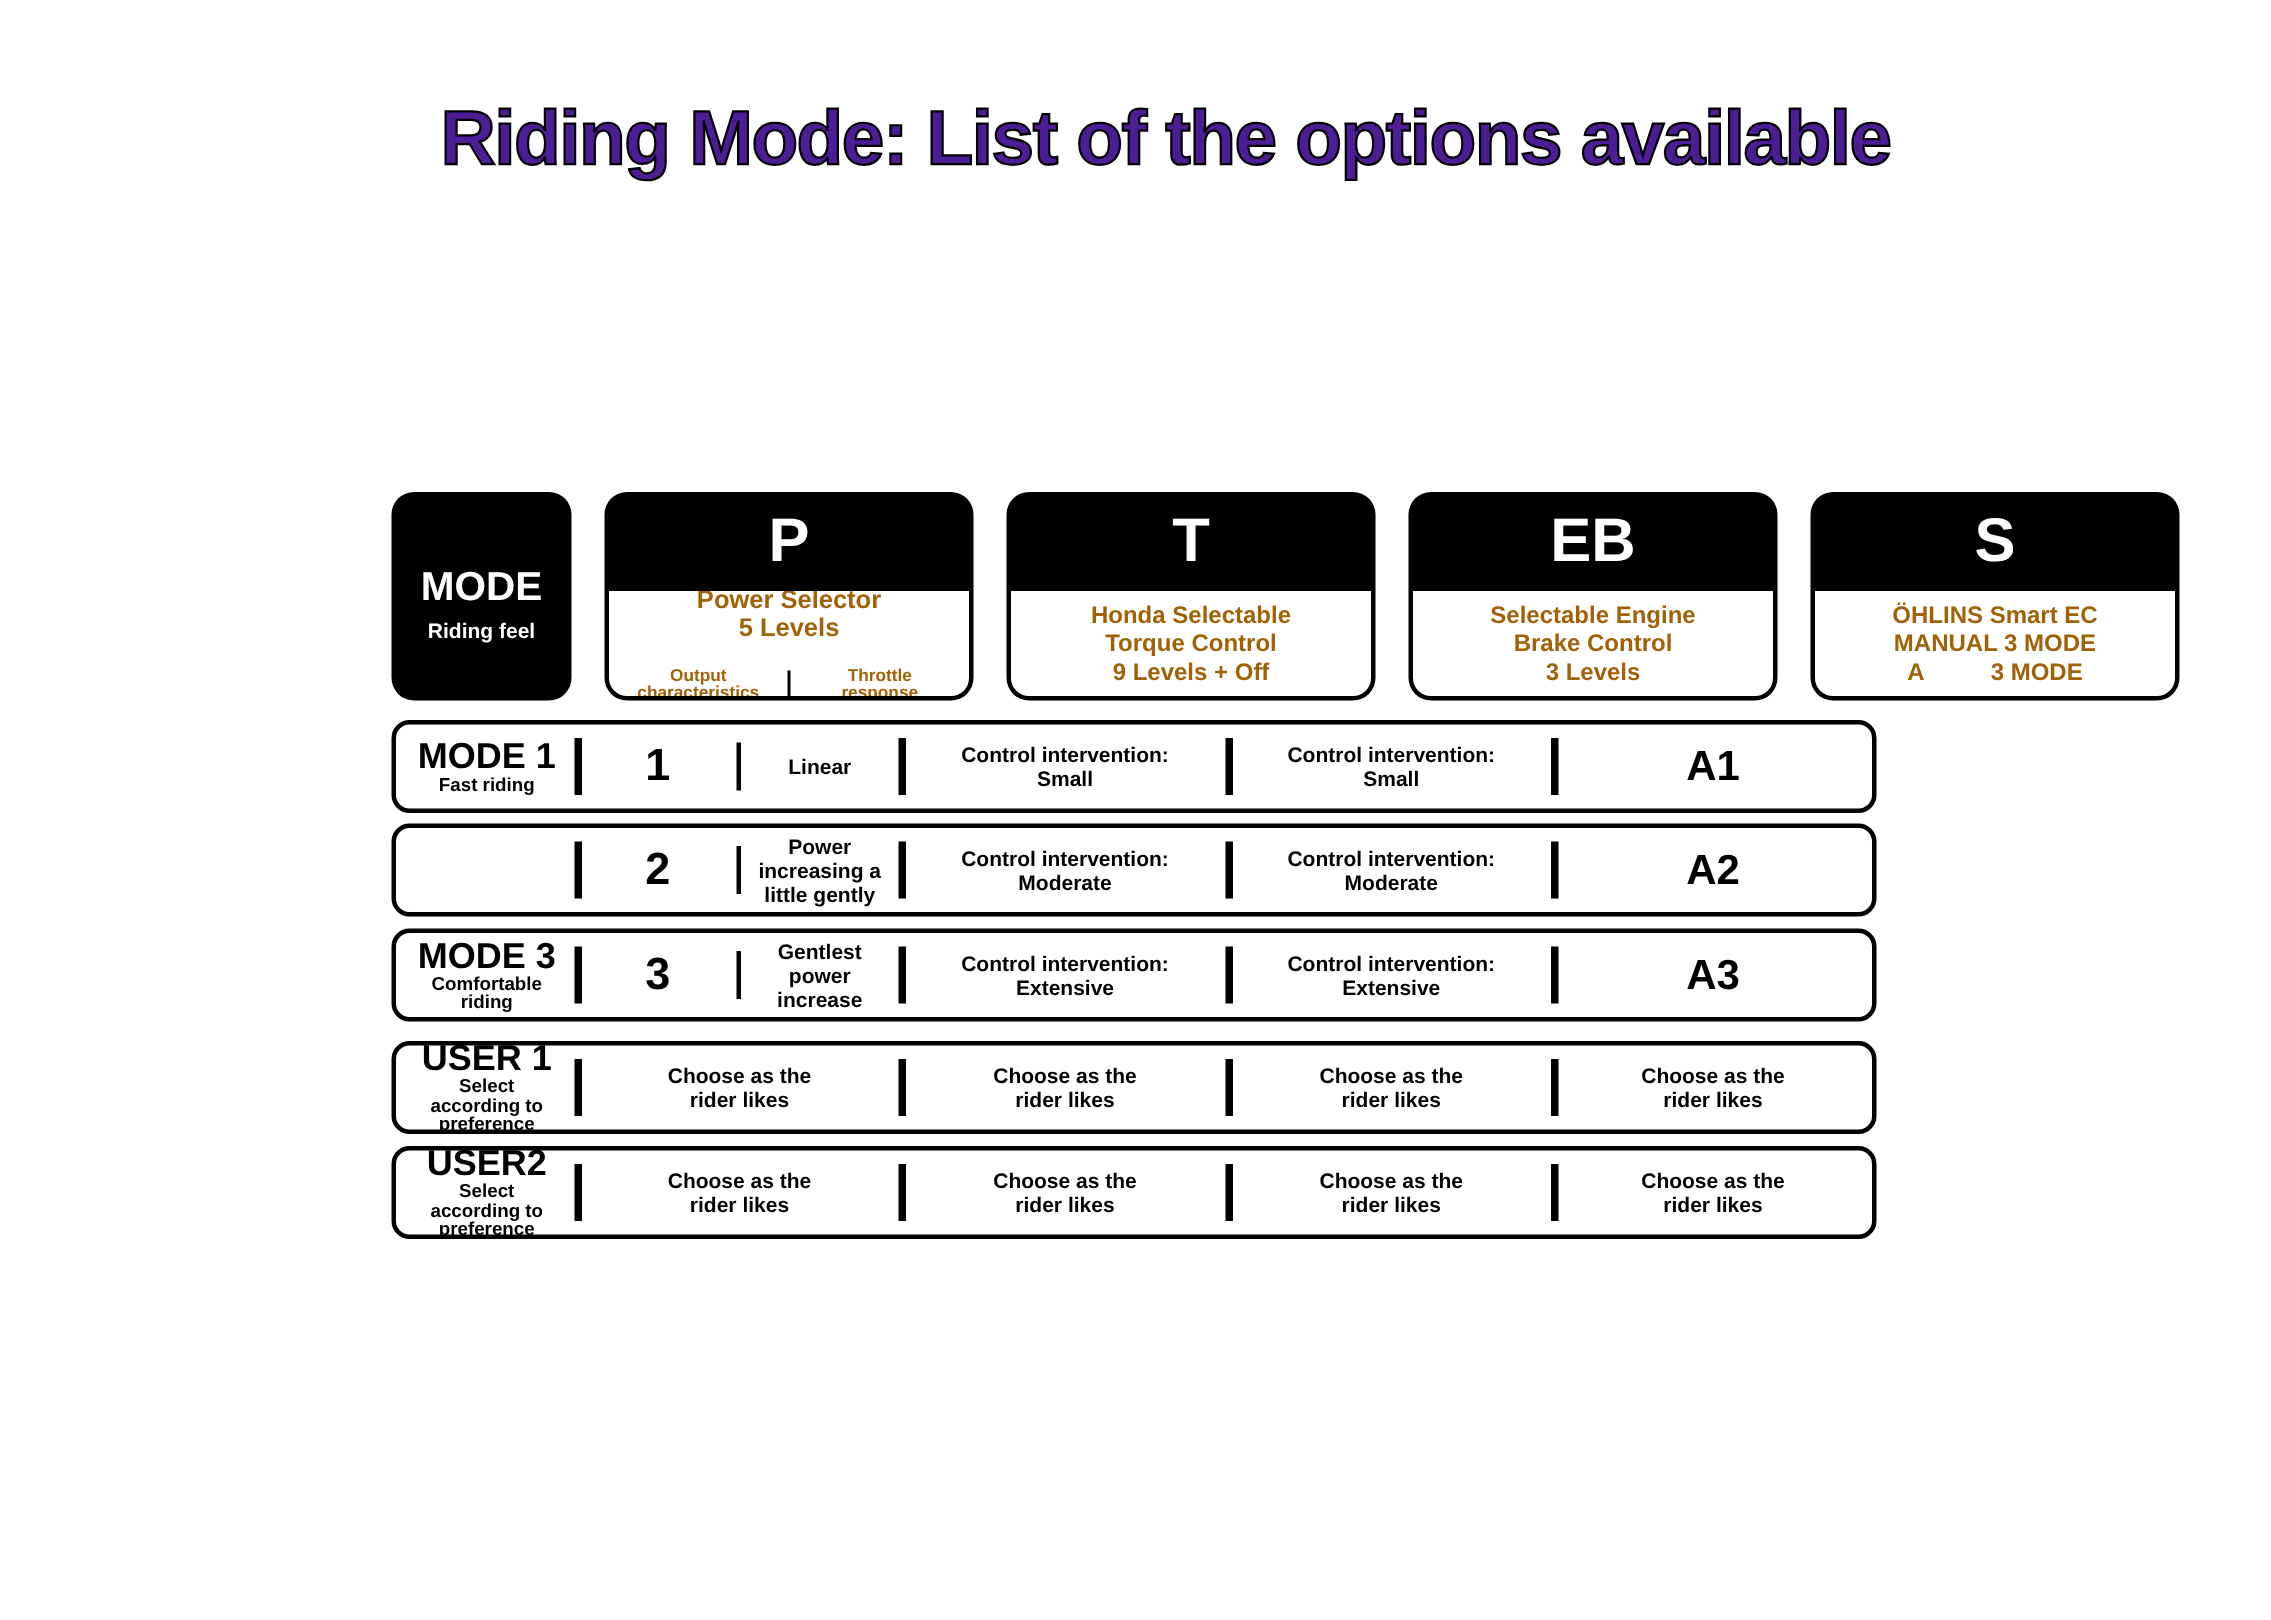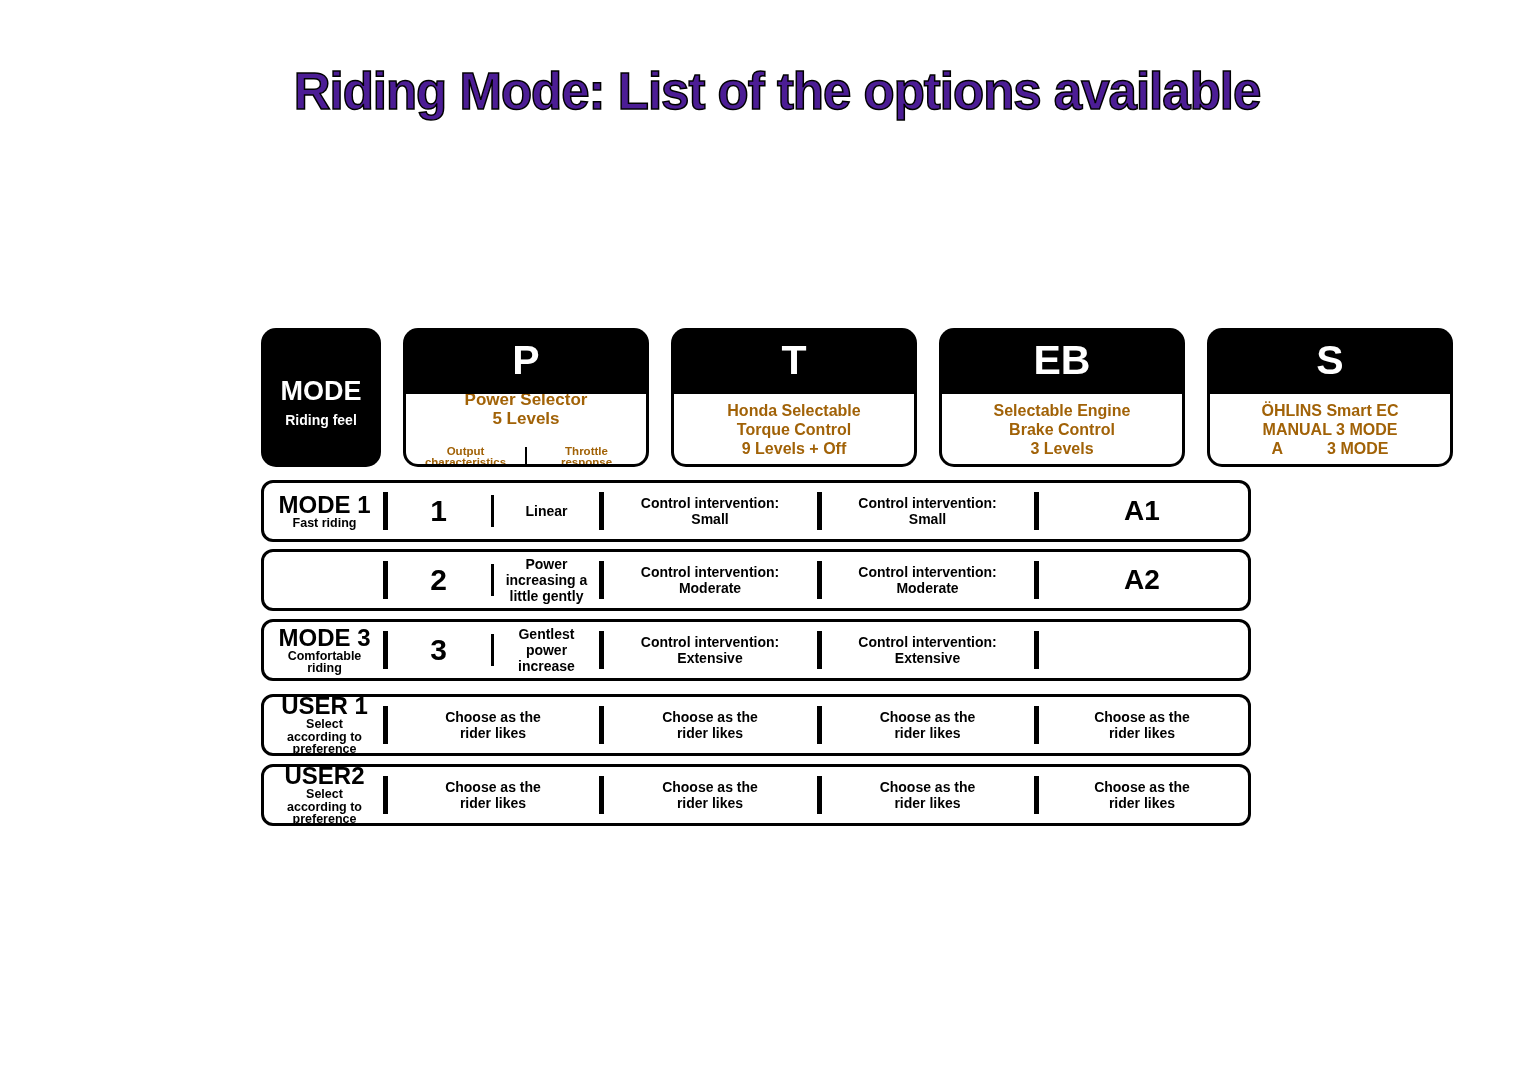--- a/index.html
+++ b/index.html
@@ -167,20 +167,21 @@
       <div class="vbar v4"></div>
       <div class="vbar v5"></div>
       <div class="cell num">3</div>
       <div class="cell throttle small pre">Gentlest
 power
 increase</div>
       <div class="cell tcol small pre">Control intervention:
 Extensive</div>
       <div class="cell ebcol small pre">Control intervention:
 Extensive</div>
+      <div class="cell scol big">A3</div>
     </div>
 
     <div class="row r4">
       <div class="cell label-cell">
         <div class="row-label">USER 1</div>
         <div class="row-sublabel pre">Select
 according to
 preference</div>
       </div>
       <div class="vbar v1"></div>

